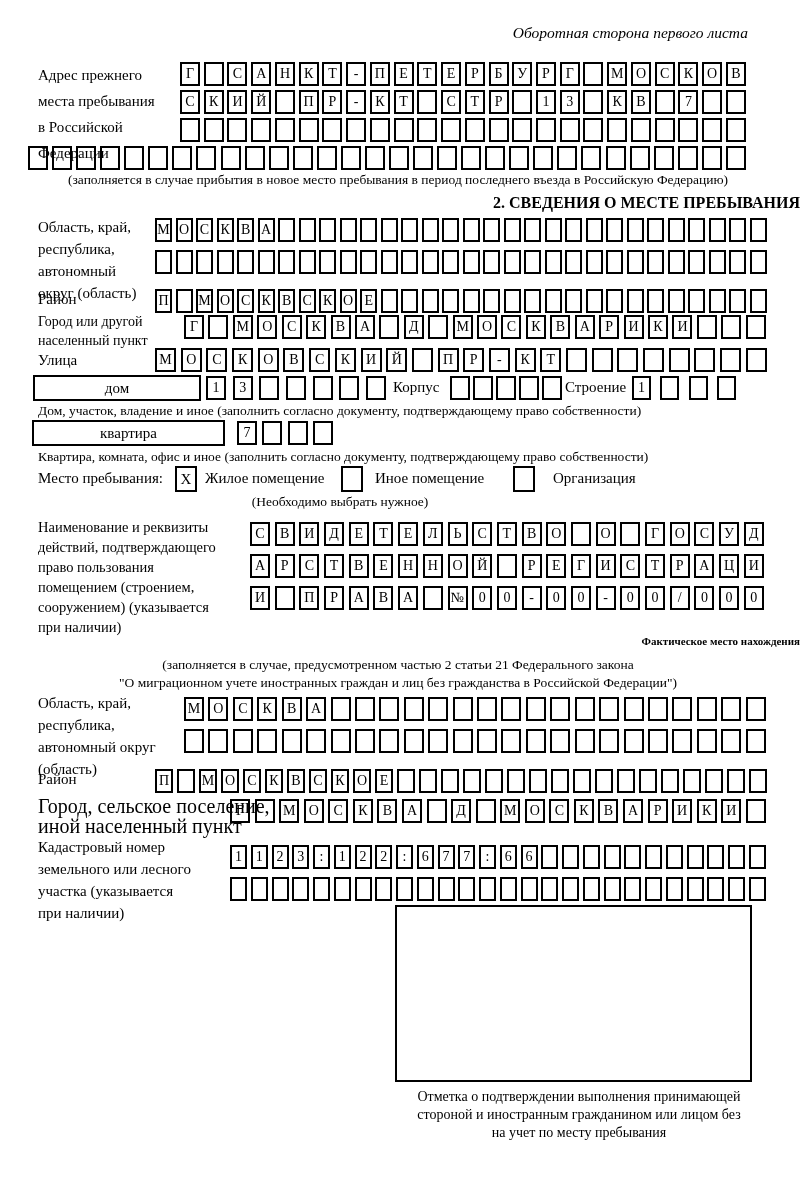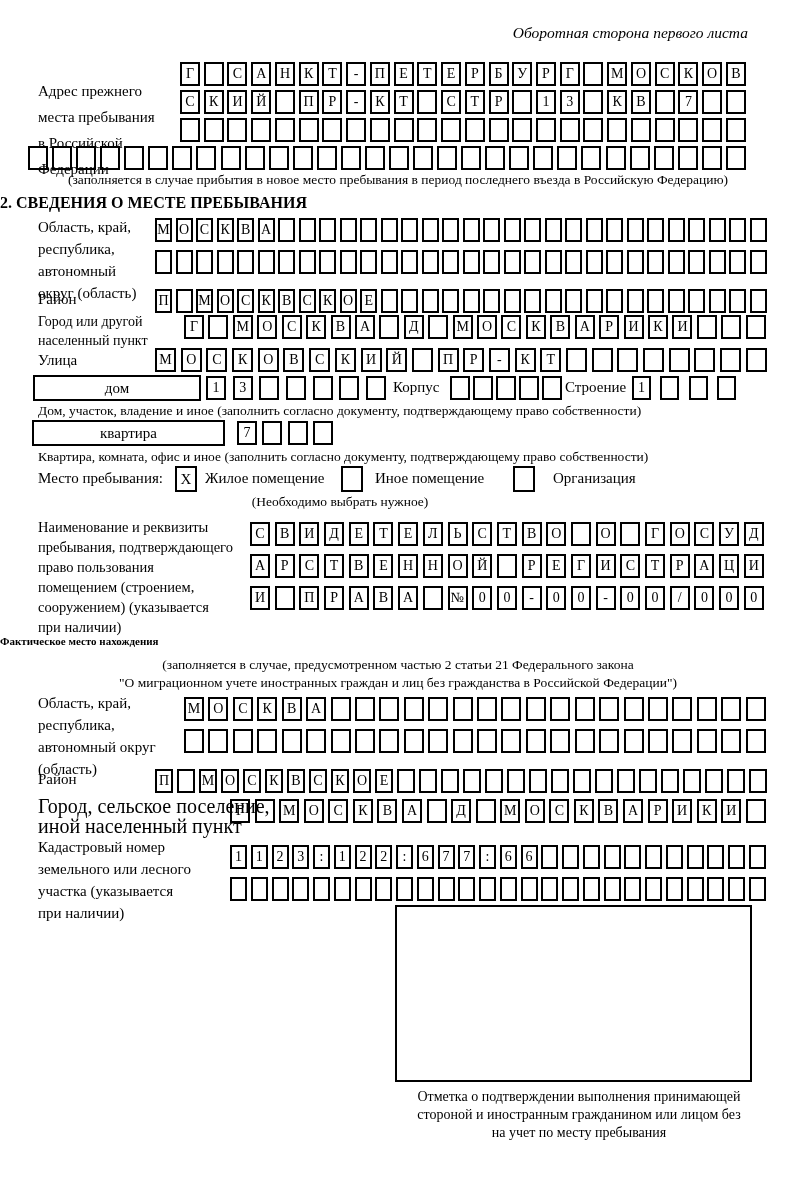--- a/index.html
+++ b/index.html
@@ -11,34 +11,34 @@
   .lh20{line-height:20px;font-size:14.5px;}
   .lh19{line-height:19px;}
   .row{position:absolute;display:flex;justify-content:space-between;height:24px;}
   .cell{flex:none;box-sizing:border-box;width:var(--cw,20px);height:24px;border:2px solid #000;
         font-size:14px;line-height:20px;text-align:center;overflow:hidden;}
   .bigbox{position:absolute;box-sizing:border-box;border:2px solid #000;height:26px;
           text-align:center;font-size:15px;line-height:22px;}
   .inline-lbl{position:absolute;font-size:15px;white-space:nowrap;}
   .cap{position:absolute;font-size:13.5px;white-space:nowrap;}
   .cap-c{text-align:center;}
-  .title{position:absolute;left:0;width:800px;text-align:left;font-weight:bold;font-size:16px;}
+  .title{position:absolute;left:0;width:800px;text-align:right;font-weight:bold;font-size:16px;}
   .chk{position:absolute;box-sizing:border-box;width:22px;height:26px;border:2px solid #000;
        text-align:center;font-size:15px;line-height:22px;}
   .stampbox{position:absolute;box-sizing:border-box;border:2px solid #000;background:#fff;}
   .note{position:absolute;text-align:center;font-size:14px;line-height:18px;}
 </style>
 </head>
 <body>
 
 <div class="page">
 
   <div class="abs" style="top:24px;right:52px;font-size:15.5px;font-style:italic;">Оборотная сторона первого листа</div>
 
-  <div class="lbl" style="left:38px;top:62px;margin-top:16px;">
+  <div class="lbl" style="left:38px;top:62px;">
     <div>Адрес прежнего</div>
     <div>места пребывания</div>
     <div>в Российской</div>
     <div>Федерации</div>
   </div>
   <div class="row" style="left:180px;top:62px;width:566px;">
       <span class="cell">Г</span>
       <span class="cell"></span>
       <span class="cell">С</span>
       <span class="cell">А</span>
@@ -355,21 +355,21 @@
   <div class="chk" style="left:175px;top:466px;">X</div>
   <div class="inline-lbl" style="left:205px;top:470px;">Жилое помещение</div>
   <div class="chk" style="left:341px;top:466px;"></div>
   <div class="inline-lbl" style="left:375px;top:470px;">Иное помещение</div>
   <div class="chk" style="left:513px;top:466px;"></div>
   <div class="inline-lbl" style="left:553px;top:470px;">Организация</div>
   <div class="cap cap-c" style="left:125px;top:494px;width:430px;">(Необходимо выбрать нужное)</div>
 
   <div class="lbl lh20" style="left:38px;top:517px;">
     <div>Наименование и реквизиты</div>
-    <div>пребывания, подтверждающего</div>
+    <div>действий, подтверждающего</div>
     <div>право пользования</div>
     <div>помещением (строением,</div>
     <div>сооружением) (указывается</div>
     <div>при наличии)</div>
   </div>
   <div class="row" style="left:250px;top:522px;width:514px;">
       <span class="cell">С</span>
       <span class="cell">В</span>
       <span class="cell">И</span>
       <span class="cell">Д</span>

